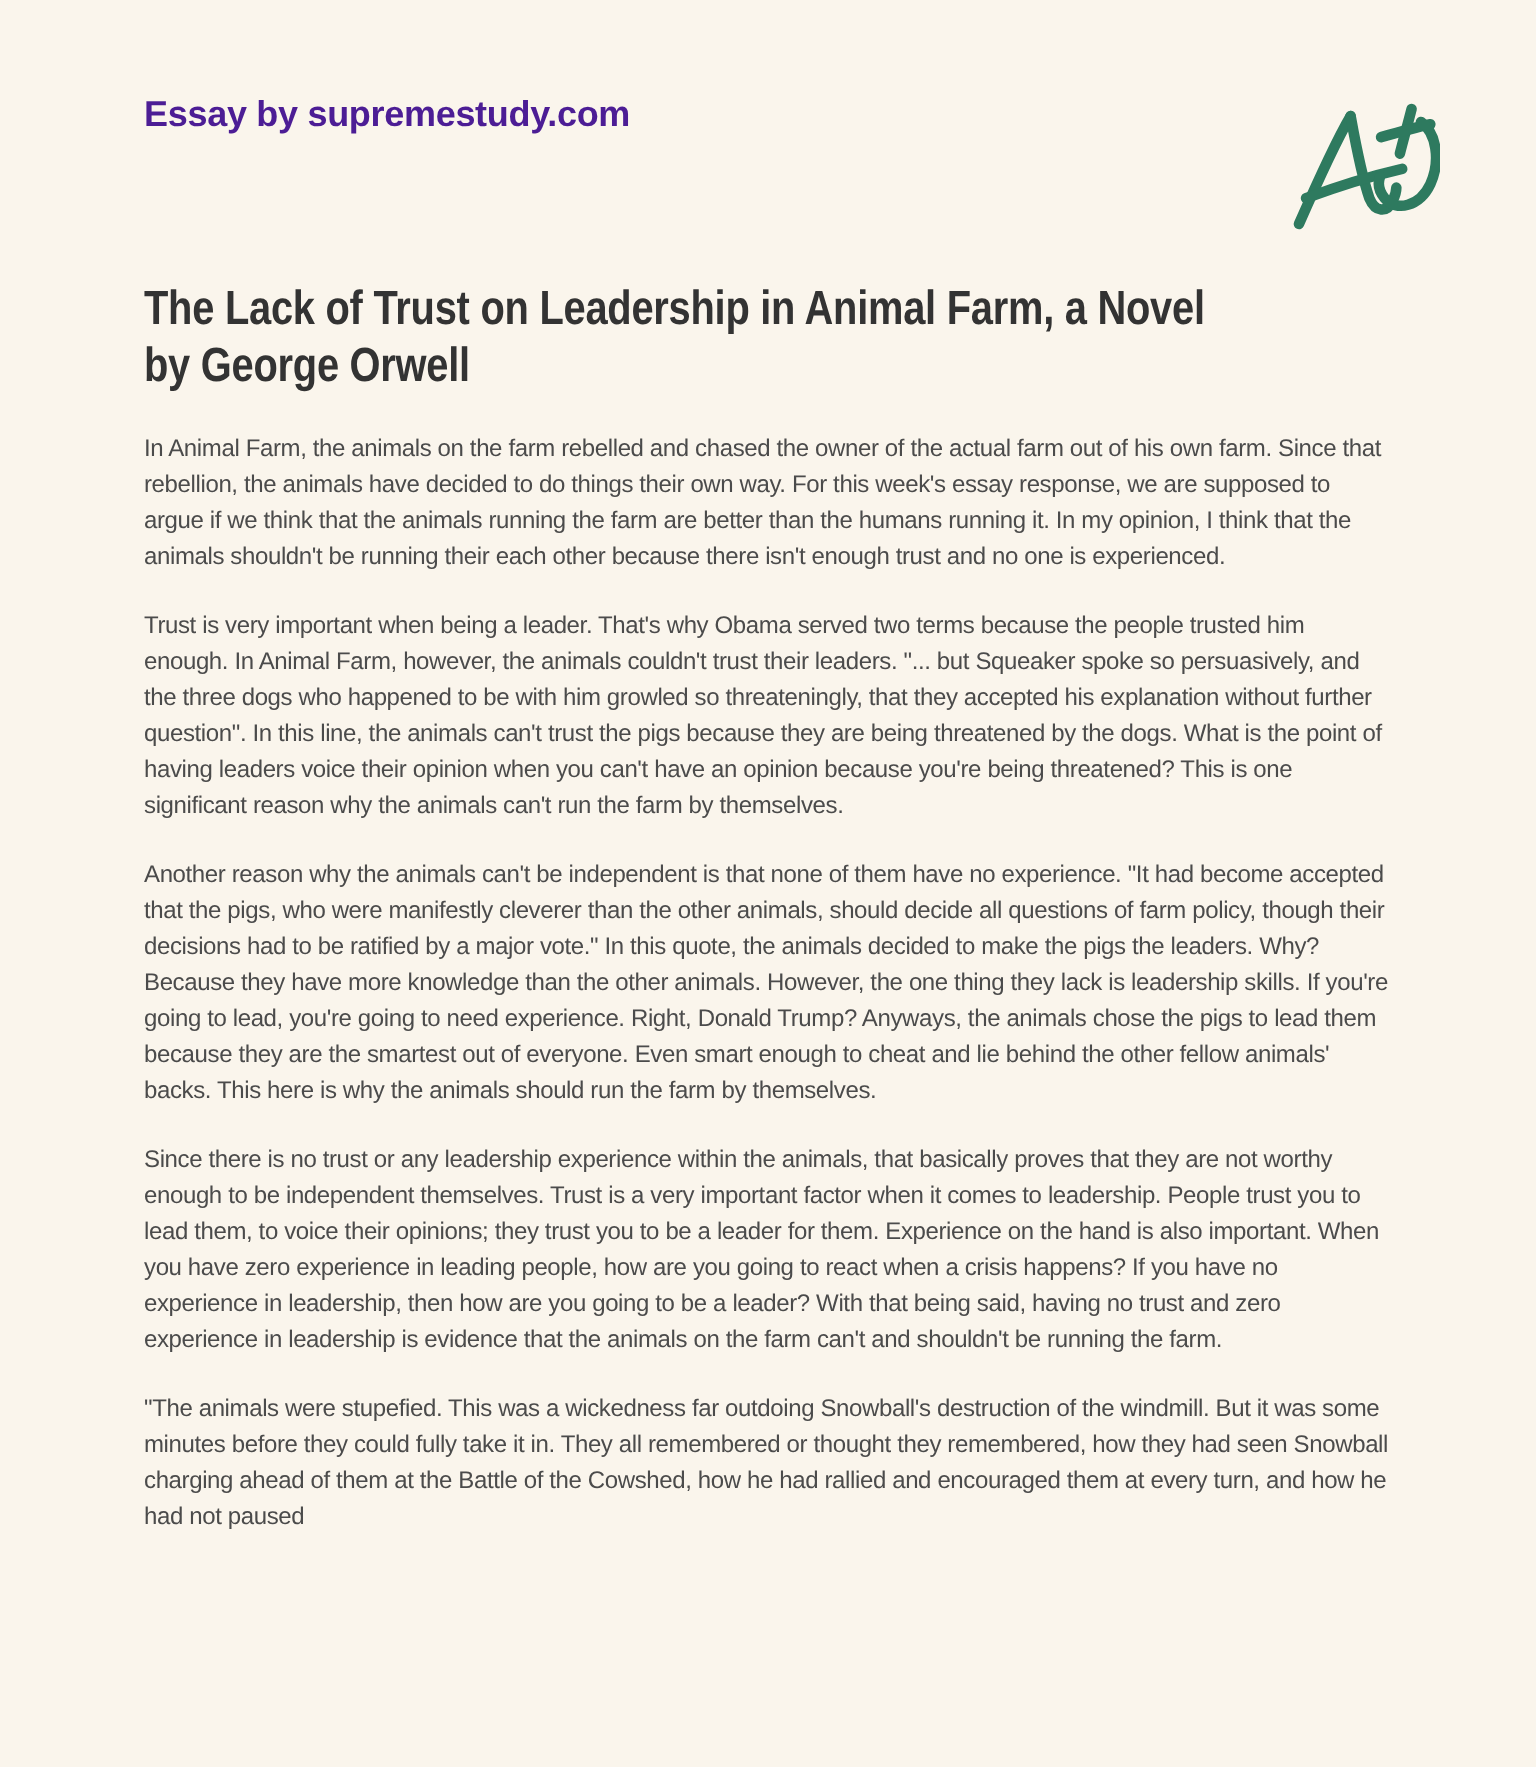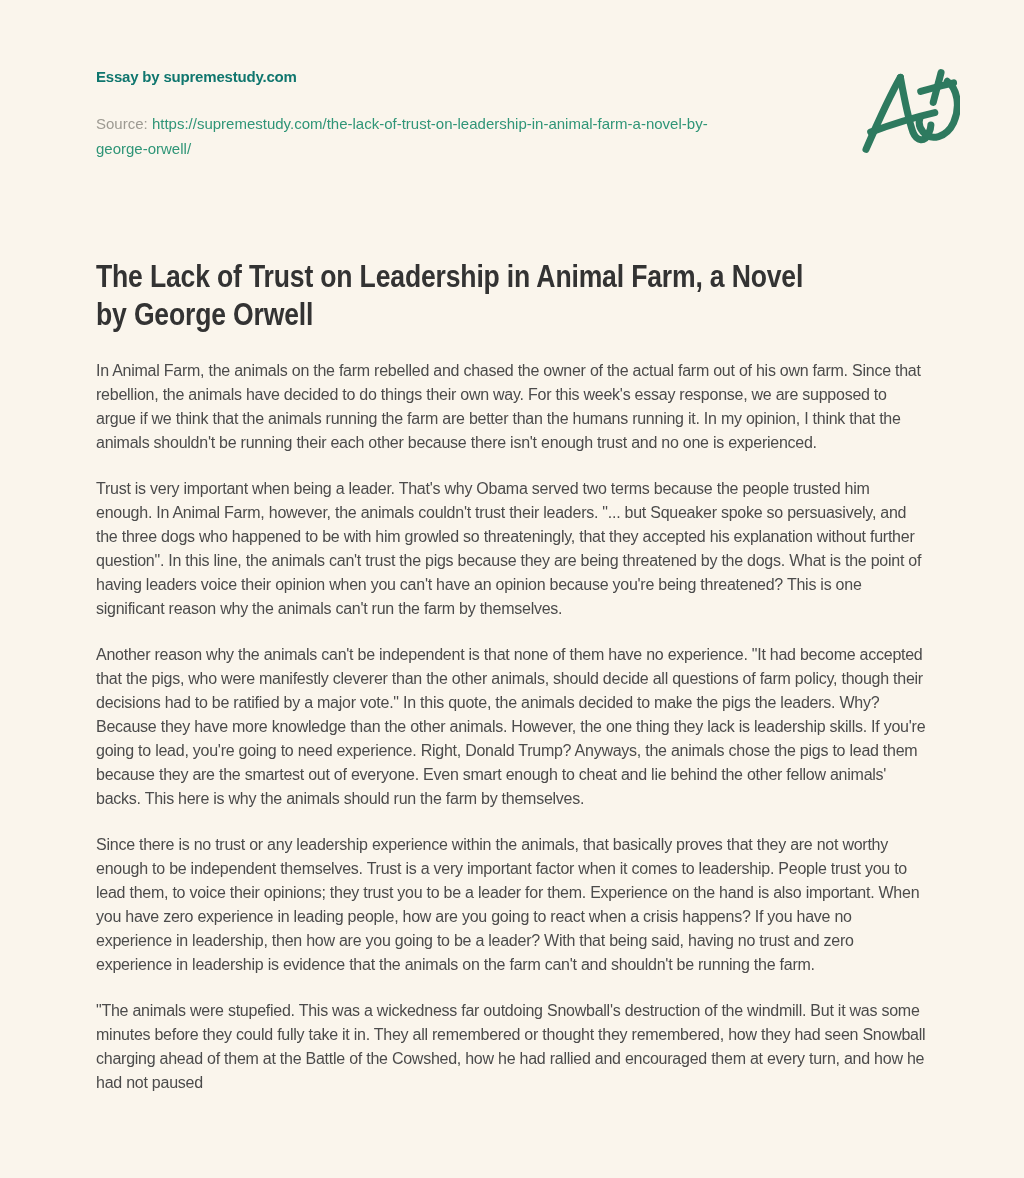--- a/index.html
+++ b/index.html
@@ -12,23 +12,23 @@
     font-family: "Liberation Sans", sans-serif;
     position: relative;
   }
   .page {
     position: relative;
     width: 1024px;
     height: 1178px;
     padding: 64px 96px 0 96px;
   }
   .site-heading {
-    font-size: 15px;
+    font-size: 24px;
     font-weight: bold;
-    color: #0f766e;
+    color: #4c1d95;
     letter-spacing: -0.2px;
     line-height: 26px;
   }
   .source-line {
     margin-top: 21px;
     max-width: 640px;
     font-size: 15px;
     line-height: 25px;
     overflow-wrap: break-word;
   }
@@ -67,24 +67,20 @@
     margin: 16px 0 22px 0;
   }
 </style>
 </head>
 <body>
 
 <div class="page">
 
   <header>
     <div class="site-heading">Essay by supremestudy.com</div>
-    <div class="source-line">
-      <span class="source-label">Source:</span>
-      <a class="source-link" href="#">https://supremestudy.com/the-lack-of-trust-on-leadership-in-animal-farm-a-novel-by-george-orwell/</a>
-    </div>
 
     <div class="logo">
       <svg viewBox="0 0 130 110">
         <g fill="none" stroke="#2e7a5f" stroke-width="9" stroke-linecap="round" stroke-linejoin="round">
           <path d="M10 104 C 24 72 40 36 54 12"></path>
           <path d="M54 12 C 58 34 63 62 70 82 C 75 94 85 95 90 84 C 92 80 93 76 93 73"></path>
           <path d="M16 82 C 40 73 72 63 98 57"></path>
           <path d="M106 6 C 103 18 99 32 96 44"></path>
           <path d="M80 30 C 94 26 108 22 122 19"></path>
           <path d="M114 17 C 127 26 131 50 122 70 C 113 89 93 94 83 82 C 78 76 77 70 79 64"></path>

